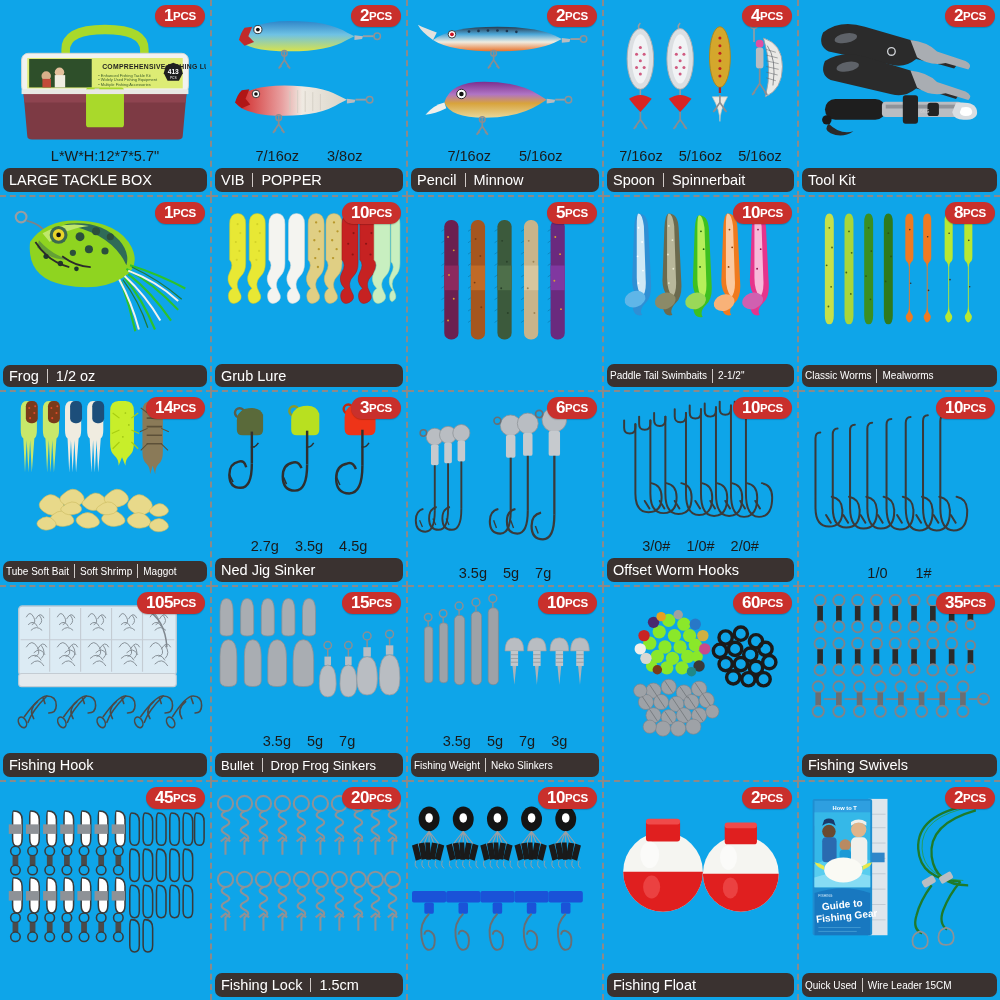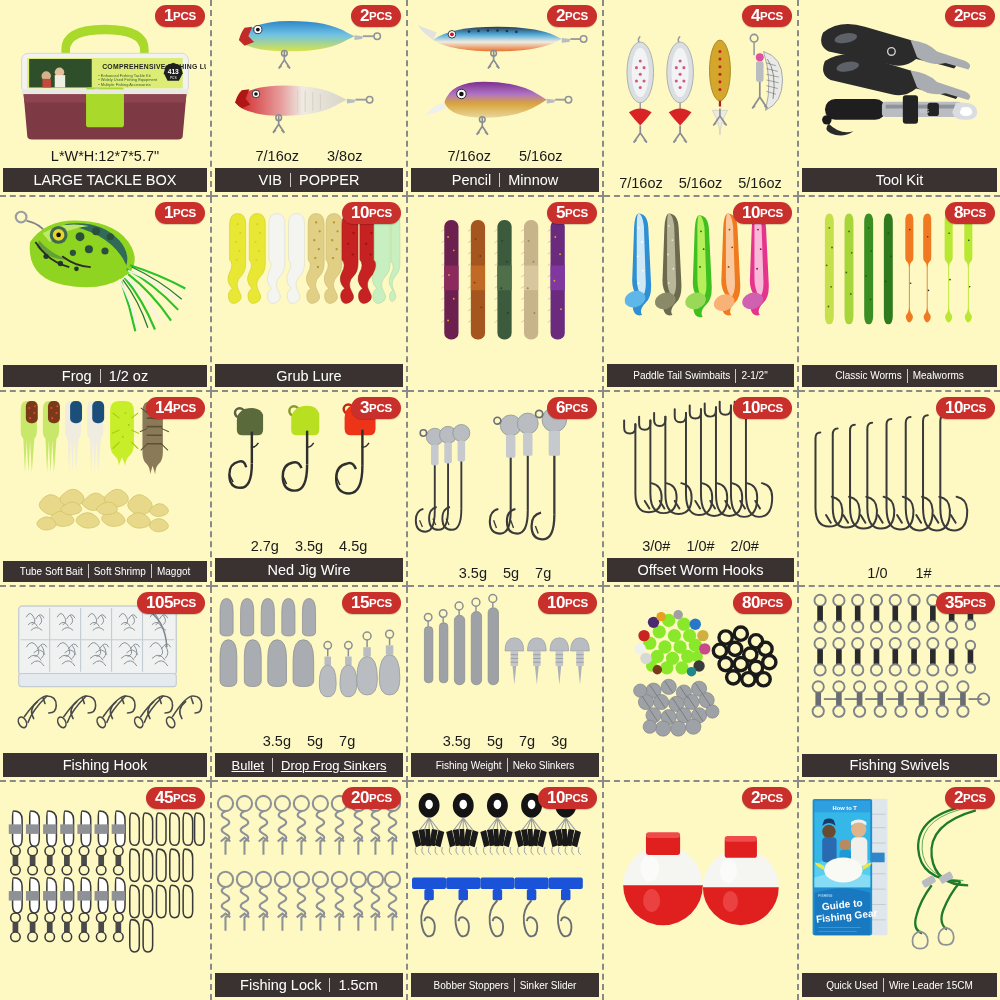--- a/index.html
+++ b/index.html
@@ -14,21 +14,21 @@
     display: grid;
     grid-template-columns: 212px 196px 196px 195px 201px;
     grid-template-rows: 197px 195px 195px 195px 218px;
   }
   .cell {
     position: relative;
     display: flex;
     flex-direction: column;
     border-right: 2px dashed #8a8a8a;
     border-bottom: 2px dashed #8a8a8a;
-    background: #fef9c3;
+    background: #0ea5e9;
     overflow: hidden;
   }
   .cell.last-col { border-right: none; }
   .cell.last-row { border-bottom: none; }
 
   .stage {
     flex: 1 1 auto;
     position: relative;
     display: flex;
     align-items: center;
@@ -68,35 +68,36 @@
   .specs span { padding: 0 8px; }
   .specs.wide span { padding: 0 14px; }
 
   .labelbar {
     height: 24px;
     margin: 0 3px 3px 3px;
     background: #3a3230;
     color: #ffffff;
     display: flex;
     align-items: center;
-    justify-content: center;
+    justify-content: flex-start;
     font-size: 14.5px;
     white-space: nowrap;
     overflow: hidden;
+    border-radius: 7px;
   }
   .labelbar .seg { padding: 0 6px; }
   .labelbar .sep {
     display: inline-block;
     width: 1px; height: 14px;
     background: #cfc9c6;
     margin: 0 2px;
   }
   .labelbar.tight { font-size: 10px; }
   .labelbar.tight .seg { padding: 0 3px; }
-  .labelbar.small { font-size: 13px; text-decoration: underline; }
+  .labelbar.small { font-size: 13px; }
 </style>
 </head>
 <body>
 
 <div class="grid">
 
 <div class="cell">
   <div class="badge"><span class="num">1</span><span class="pcs">PCS</span></div>
   <div class="stage">
     <svg class="art" viewBox="0 0 212 150">
@@ -305,20 +306,25 @@
         </g>
         <path d="M34 68 l0 16 M34 84 l-8 12 M34 84 l8 12 M26 96 l3 -3 M42 96 l-3 -3" stroke="#8a8d91" stroke-width="1.8" fill="none"></path>
       </g>
     </svg>
   </div>
   <div class="specs">
     <span>7/16oz</span>
     <span>5/16oz</span>
     <span>5/16oz</span>
   </div>
+  <div class="labelbar">
+    <span class="seg">Spoon</span>
+        <i class="sep"></i>
+        <span class="seg">Spinnerbait</span>
+  </div>
 </div>
 
 <div class="cell last-col">
   <div class="badge"><span class="num">2</span><span class="pcs">PCS</span></div>
   <div class="stage">
     <svg class="art" viewBox="0 0 201 150">
       <path d="M20 30 q18 -14 44 -6 l48 14 q14 4 22 12 l22 8 q8 4 2 10 l-14 -4 -26 -6 q-12 10 -26 6 L26 50 q-12 -6 -6 -20 z" fill="#2b2b2b"></path>
       <path d="M112 38 q18 2 28 12 l30 10 q8 4 3 9 l-24 -7 q-16 4 -30 -6 z" fill="#a9adb2"></path>
       <ellipse cx="44" cy="36" rx="12" ry="5" fill="#5e6268" transform="rotate(-10 44 36)"></ellipse>
       <path d="M22 60 q18 -12 44 -4 l46 14 q14 4 22 12 l24 8 q8 4 2 10 l-16 -5 -26 -6 q-12 10 -26 6 L28 80 q-12 -6 -6 -20 z" fill="#2b2b2b"></path>
@@ -784,21 +790,21 @@
         <path d="M-9 84 l4 9" stroke="#2f2f2f" stroke-width="1.6"></path>
       </g>
     </svg>
   </div>
   <div class="specs">
     <span>2.7g</span>
     <span>3.5g</span>
     <span>4.5g</span>
   </div>
   <div class="labelbar">
-        <span class="seg">Ned Jig Wire</span>
+        <span class="seg">Ned Jig Sinker</span>
       </div>
 </div>
 
 <div class="cell">
   <div class="badge"><span class="num">6</span><span class="pcs">PCS</span></div>
   <div class="stage">
     <svg class="art" viewBox="0 0 196 150">
       <g>
         <g transform="translate(24,30)">
           <circle cx="0" cy="0" r="9" fill="#b9bdc2" stroke="#8e9297" stroke-width="0.8"></circle>
@@ -1149,21 +1155,21 @@
     <span>3g</span>
   </div>
   <div class="labelbar tight">
     <span class="seg">Fishing Weight</span>
         <i class="sep"></i>
         <span class="seg">Neko Slinkers</span>
   </div>
 </div>
 
 <div class="cell">
-  <div class="badge"><span class="num">80</span><span class="pcs">PCS</span></div>
+  <div class="badge"><span class="num">60</span><span class="pcs">PCS</span></div>
   <div class="stage">
     <svg class="art" viewBox="0 0 195 150">
       <g>
         <g fill="#8ae82a">
           <circle cx="64" cy="18" r="7"></circle>
               <circle cx="80" cy="22" r="7"></circle>
               <circle cx="54" cy="30" r="7"></circle>
               <circle cx="70" cy="34" r="7"></circle>
           <circle cx="86" cy="34" r="7"></circle>
               <circle cx="44" cy="42" r="7"></circle>
@@ -1798,25 +1804,20 @@
         </g>
         <g transform="translate(162,92)">
           <rect x="-18" y="0" width="36" height="12" rx="2" fill="#1a52d8"></rect>
           <rect x="-5" y="12" width="10" height="12" rx="2" fill="#1a52d8"></rect>
           <path d="M0 24 q-10 10 -8 24 q2 14 8 14 q6 0 6 -10 q0 -8 -6 -10 q-4 -1 -5 4" stroke="#6a6e73" stroke-width="2" fill="none"></path>
         </g>
       </g>
     </svg>
   </div>
   <div class="specs"></div>
-  <div class="labelbar tight">
-    <span class="seg">Bobber Stoppers</span>
-        <i class="sep"></i>
-        <span class="seg">Sinker Slider</span>
-  </div>
 </div>
 
 <div class="cell last-row">
   <div class="badge"><span class="num">2</span><span class="pcs">PCS</span></div>
   <div class="stage">
     <svg class="art" viewBox="0 0 195 165">
       <g transform="translate(58,86)">
         <circle cx="0" cy="0" r="42" fill="#f5f5f1"></circle>
         <path d="M-42 0 a42 42 0 0 0 84 0 z" fill="#e01f1f"></path>
         <path d="M-42 0 a42 42 0 0 0 84 0 z" fill="none"></path>
@@ -1829,20 +1830,23 @@
         <circle cx="0" cy="0" r="40" fill="#f5f5f1"></circle>
         <path d="M-40 0 a40 40 0 0 0 80 0 z" fill="#e01f1f"></path>
         <rect x="-17" y="-52" width="34" height="21" rx="3" fill="#e01f1f"></rect>
         <rect x="-17" y="-54" width="34" height="6" rx="3" fill="#f04a4a"></rect>
         <ellipse cx="-13" cy="-17" rx="9" ry="13" fill="#ffffff" opacity="0.55"></ellipse>
         <ellipse cx="-11" cy="15" rx="8" ry="11" fill="#ff8080" opacity="0.35"></ellipse>
       </g>
     </svg>
   </div>
   <div class="specs"></div>
+  <div class="labelbar">
+        <span class="seg">Fishing Float</span>
+      </div>
 </div>
 
 <div class="cell last-col last-row">
   <div class="badge"><span class="num">2</span><span class="pcs">PCS</span></div>
   <div class="stage">
     <svg class="art" viewBox="0 0 201 165">
       <g>
         <rect x="68" y="10" width="20" height="142" fill="#dfe6ec"></rect>
         <g stroke="#b9c4cd" stroke-width="0.8">
               <path d="M70 26 l16 0 M70 40 l16 0 M70 56 l16 0 M70 72 l16 0 M70 88 l16 0 M70 104 l16 0 M70 120 l16 0 M70 136 l16 0"></path>

